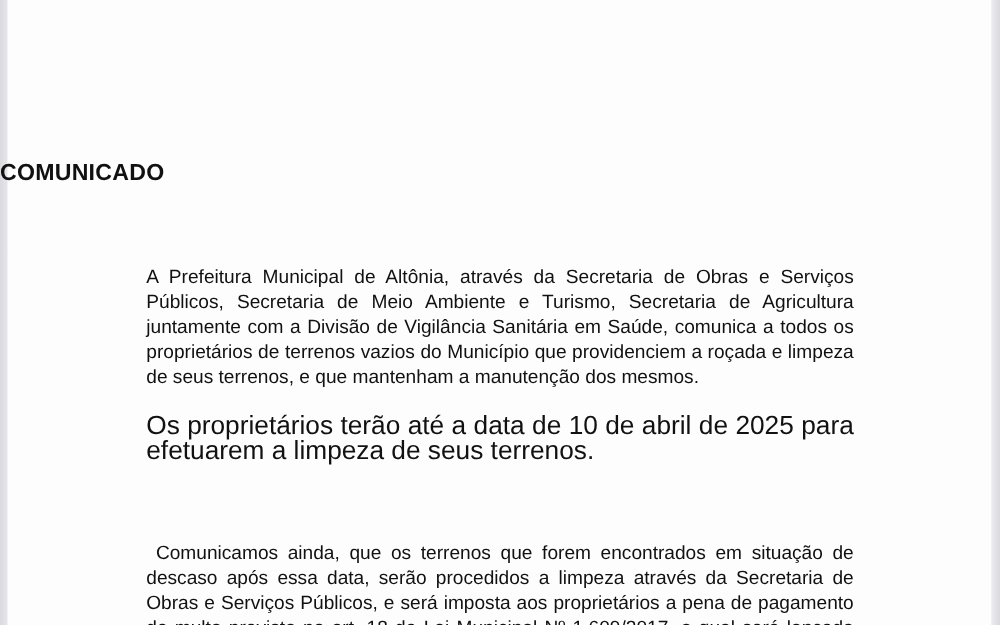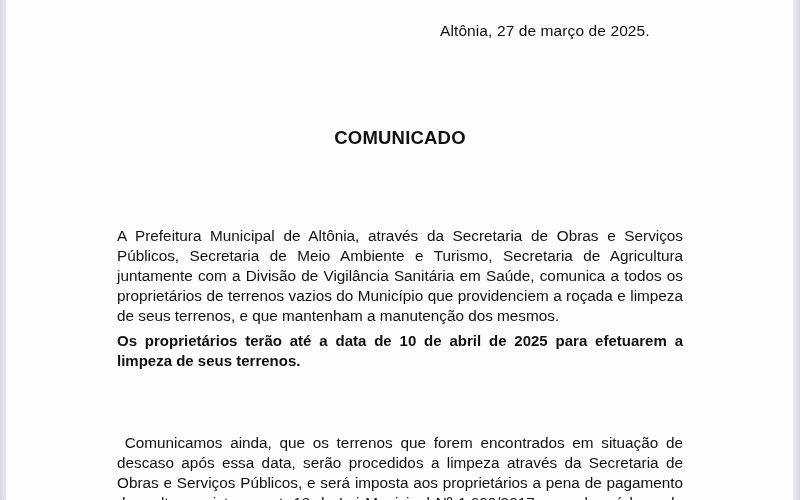--- a/index.html
+++ b/index.html
@@ -36,45 +36,44 @@
       top: 22px;
       font-size: 15.5px;
       letter-spacing: 0.1px;
       white-space: nowrap;
     }
     .title {
       position: absolute;
       left: 0;
       width: 800px;
       top: 127px;
-      text-align: center;
+      text-align: left;
       font-weight: bold;
       font-size: 18.5px;
       letter-spacing: 0.2px;
     }
     .body-text {
       position: absolute;
       left: 117px;
       width: 566px;
       font-size: 15.3px;
       line-height: 20px;
       text-align: justify;
       text-align-last: left;
     }
-    .p1 { top: 226px; }
-    .p2 { top: 331px; font-weight: bold; font-size: 15px; }
+    .p1 { top: 212px; }
+    .p2 { top: 331px; font-weight: normal; font-size: 21px; }
     .p3 { top: 385px; margin-top: 48px; }
   </style>
 </head>
 <body>
 
 <div class="frame">
   <div class="edge-left"></div>
   <div class="edge-right"></div>
 
-  <div class="date">Altônia, 27 de março de 2025.</div>
 
   <div class="title">COMUNICADO</div>
 
   <div class="body-text p1">A Prefeitura Municipal de Altônia, através da Secretaria de Obras e Serviços Públicos, Secretaria de Meio Ambiente e Turismo, Secretaria de Agricultura juntamente com a Divisão de Vigilância Sanitária em Saúde, comunica a todos os proprietários de terrenos vazios do Município que providenciem a roçada e limpeza de seus terrenos, e que mantenham a manutenção dos mesmos.</div>
   <div class="body-text p2">Os proprietários terão até a data de 10 de abril de 2025 para efetuarem a limpeza de seus terrenos.</div>
   <div class="body-text p3">&nbsp;Comunicamos ainda, que os terrenos que forem encontrados em situação de descaso após essa data, serão procedidos a limpeza através da Secretaria de Obras e Serviços Públicos, e será imposta aos proprietários a pena de pagamento de multa prevista no art. 18 da Lei Municipal Nº 1.609/2017, a qual será lançada juntamente com o IPTU do próximo ano.</div>
 </div>
 
 </body></html>

